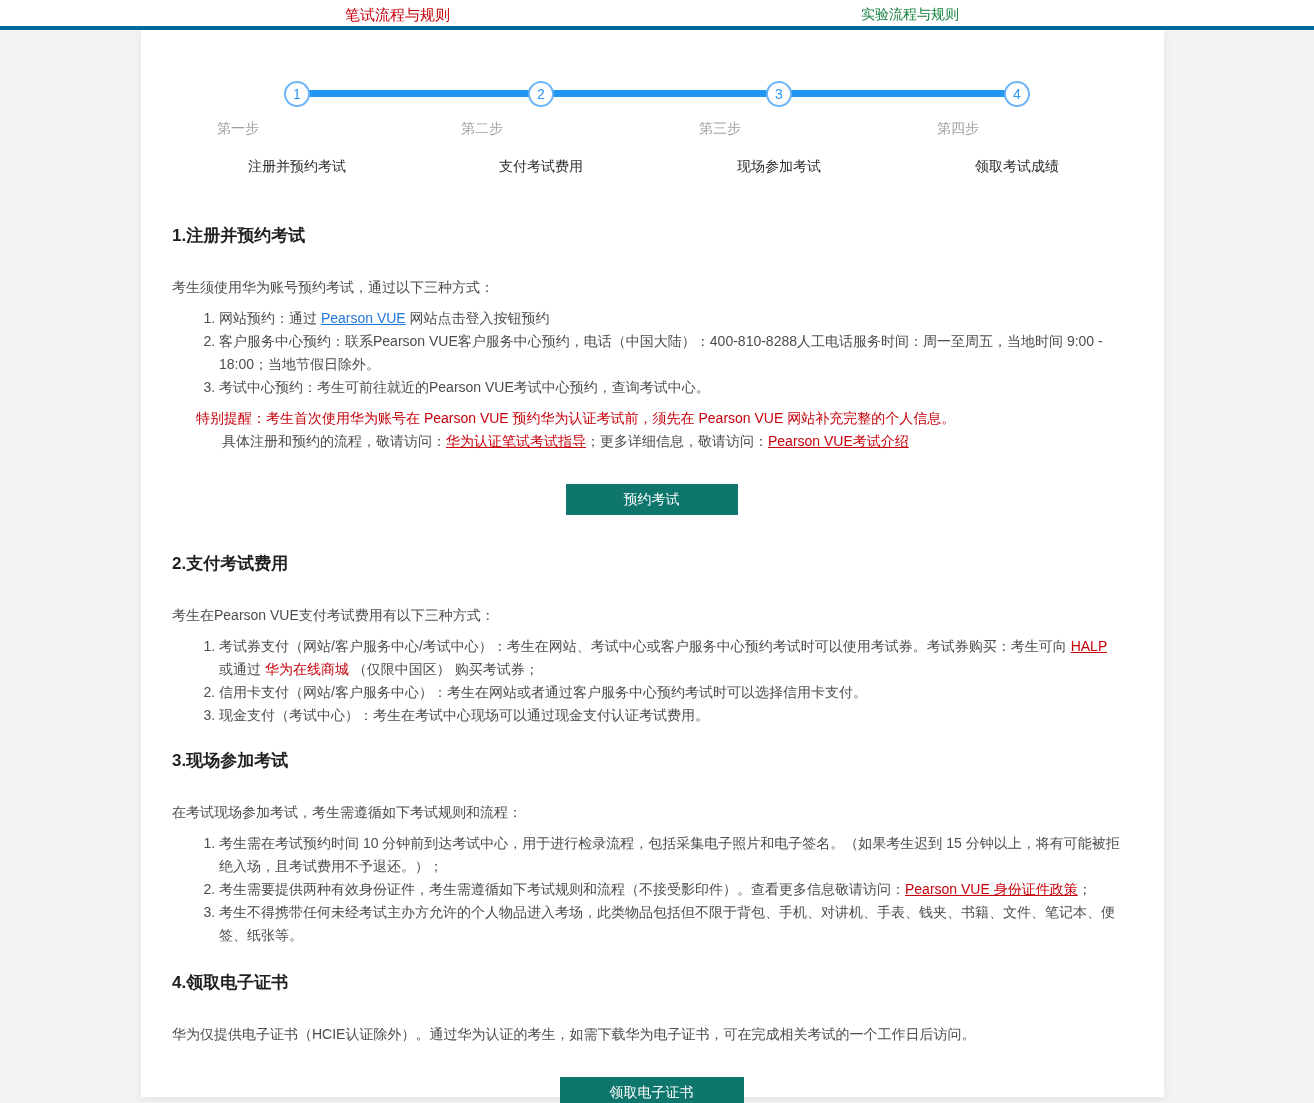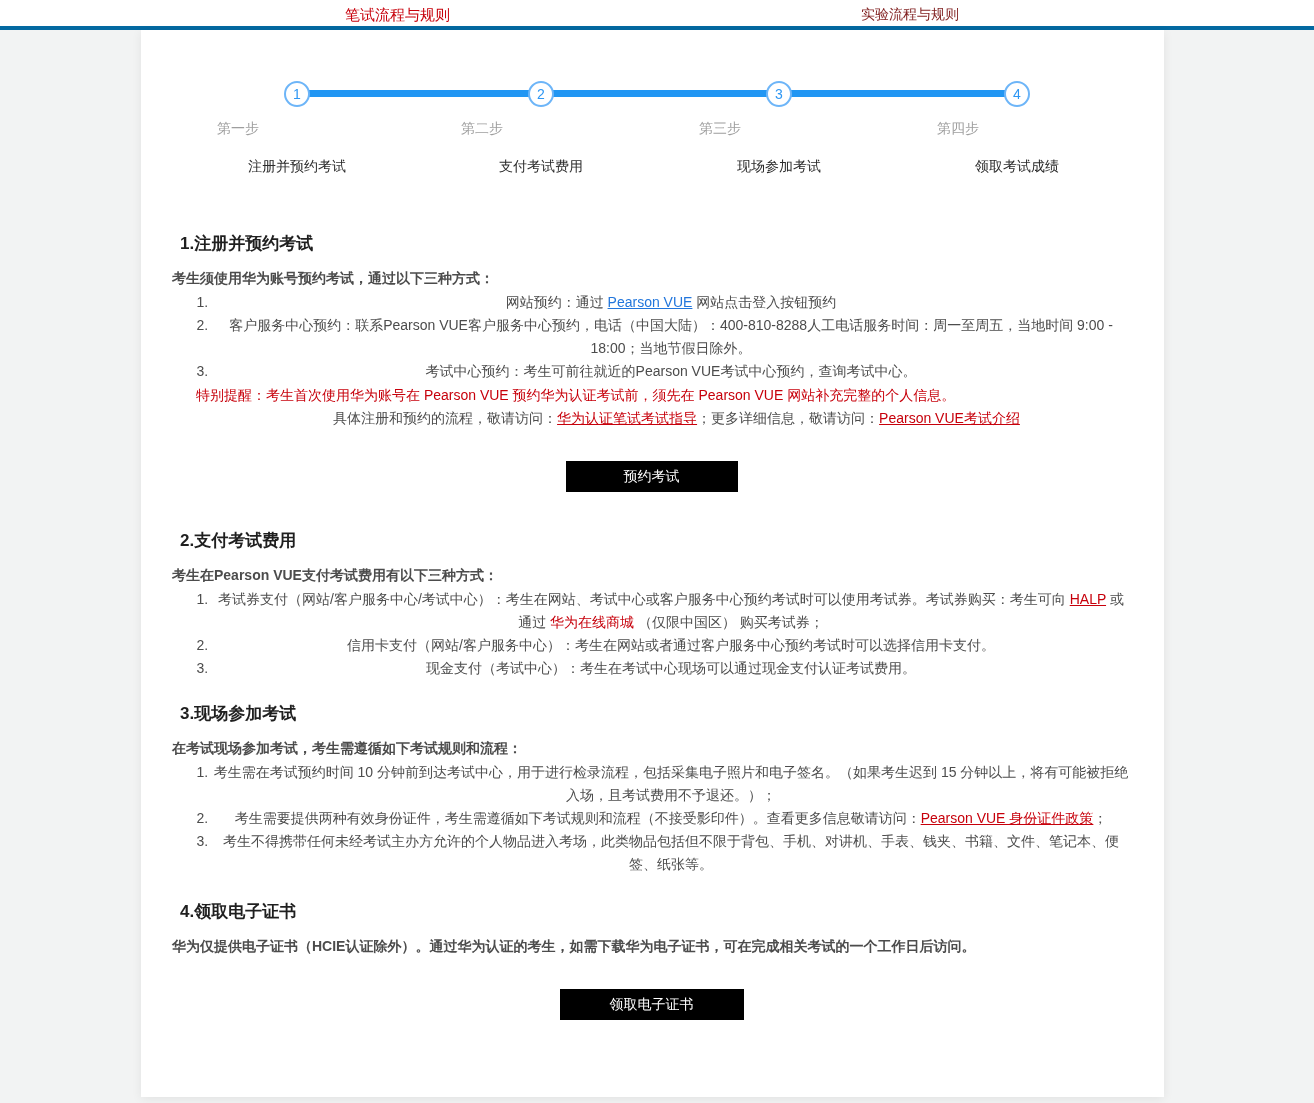--- a/index.html
+++ b/index.html
@@ -13,21 +13,21 @@
   }
   
   .topbar {
     position: absolute; left: 0; top: 0;
     width: 1314px; height: 30px;
     background: #ffffff;
     border-bottom: 4px solid #0369a1;
   }
   .tab {
     position: absolute; top: 6px;
-    font-size: 15px; color: #7f1d1d;
+    font-size: 15px; color: #15803d;
     cursor: pointer; white-space: nowrap;
   }
   .tab-active { color: #c7000b; }
   .tab-written { left: 345px; }
   .tab-lab { left: 861px; font-size: 14px; }
 
   
   .card {
     position: absolute; left: 141px; top: 30px;
     width: 1023px; height: 1067px;
@@ -58,44 +58,44 @@
   }
   .step-title {
     position: absolute; top: 128px;
     width: 200px; text-align: center;
     font-size: 14px; color: #2b2b2b;
   }
 
   
   .content { padding: 0 33px 0 31px; }
   .content h2 {
-    margin: 8px; font-size: 17px; line-height: 17px;
+    margin: 0; font-size: 17px; line-height: 17px;
     font-weight: bold; color: #1f1f1f;
   }
   .h2-s2 { margin-top: 40px !important; }
   .h2-s3 { margin-top: 25px !important; }
   .h2-s4 { margin-top: 27px !important; }
   .content p {
     margin: 0; font-size: 14px; line-height: 23px; color: #4c4c4c;
   }
-  p.intro { margin-top: 15px; font-weight: bold; }
+  p.intro { margin-top: 32px; }
   ol {
-    margin: 1px; padding-left: 39px;
-    font-size: 14px; line-height: 23px; color: #4c4c4c; text-align: center;
+    margin: 8px; padding-left: 39px;
+    font-size: 14px; line-height: 23px; color: #4c4c4c;
   }
   ol li { padding: 0; }
   p.reminder { margin-left: 24px; color: #c7000b; }
-  p.guide { margin-left: 50px; text-align: center; }
+  p.guide { margin-left: 50px; }
   a.link-blue { color: #2276dc; text-decoration: underline; cursor: pointer; }
   a.link-red { color: #c7000b; text-decoration: underline; cursor: pointer; }
   a.red-plain { color: #c7000b; text-decoration: none; cursor: pointer; }
   .btn {
     display: block; margin: 31px auto 0;
     height: 31px; border: none; border-radius: 0;
-    background: #000000; color: #ffffff;
+    background: #0f766e; color: #ffffff;
     font-size: 14px; font-family: Liberation Sans, sans-serif; cursor: pointer;
   }
   .btn-book { width: 172px; }
   .btn-cert { width: 184px; }
 </style>
 </head>
 <body>
 
 <div class="topbar">
   <div class="tab tab-active tab-written">笔试流程与规则</div>

